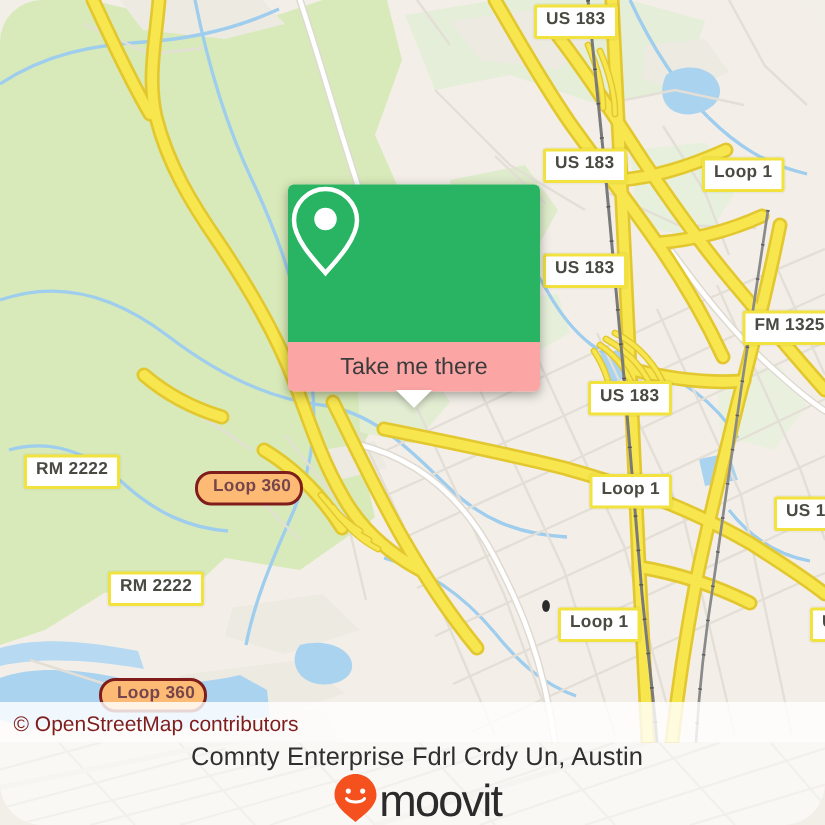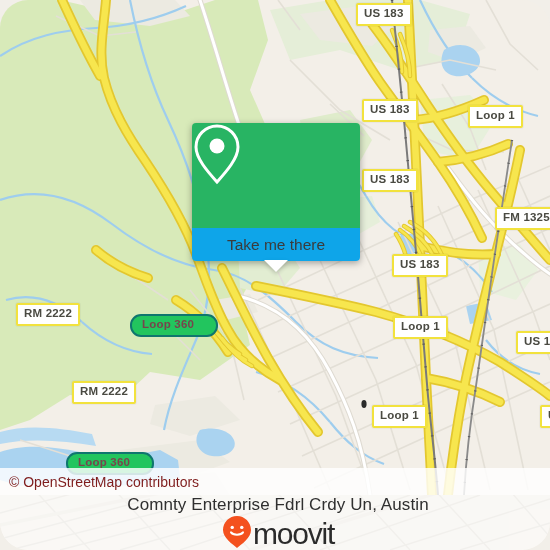--- a/index.html
+++ b/index.html
@@ -28,44 +28,44 @@
   }
   .shield.hw{
     background:#ffffff;
     border:2.5px solid #f2e23d;
     color:#4a4a42;
     padding:3px 6px 4px 6px;
     border-radius:2px;
     box-shadow:0 0 0 1px rgba(0,0,0,.03);
   }
   .shield.loop{
-    background:#22c55e;
-    border:2px solid #0f766e;
+    background:#fdba74;
+    border:2px solid #7f1d1d;
     color:#77454c;
-    padding:3px 22px 4px 10px;
+    padding:3px 6px 4px 10px;
     border-radius:11px;
   }
 
   
   #card{
     position:absolute;left:192px;top:123px;width:168px;
     z-index:120;
     border-radius:4px;
     box-shadow:0 2px 7px rgba(0,0,0,.34);
     overflow:visible;
   }
   #card-top{
     background:#28b463;
     height:105px;
     border-radius:4px 4px 0 0;
     display:flex;align-items:center;justify-content:center;
   }
   #card-top svg{display:block;}
   #card-bottom{
-    background:#0ea5e9;
+    background:#fca5a5;
     height:33px;
     border-radius:0 0 4px 4px;
     display:flex;align-items:center;justify-content:center;
     color:#3b3b3b;
     font-size:15.5px;
   }
   #card-arrow{
     position:absolute;left:50%;bottom:-11px;margin-left:-12px;
     width:0;height:0;
     border-left:12px solid transparent;

